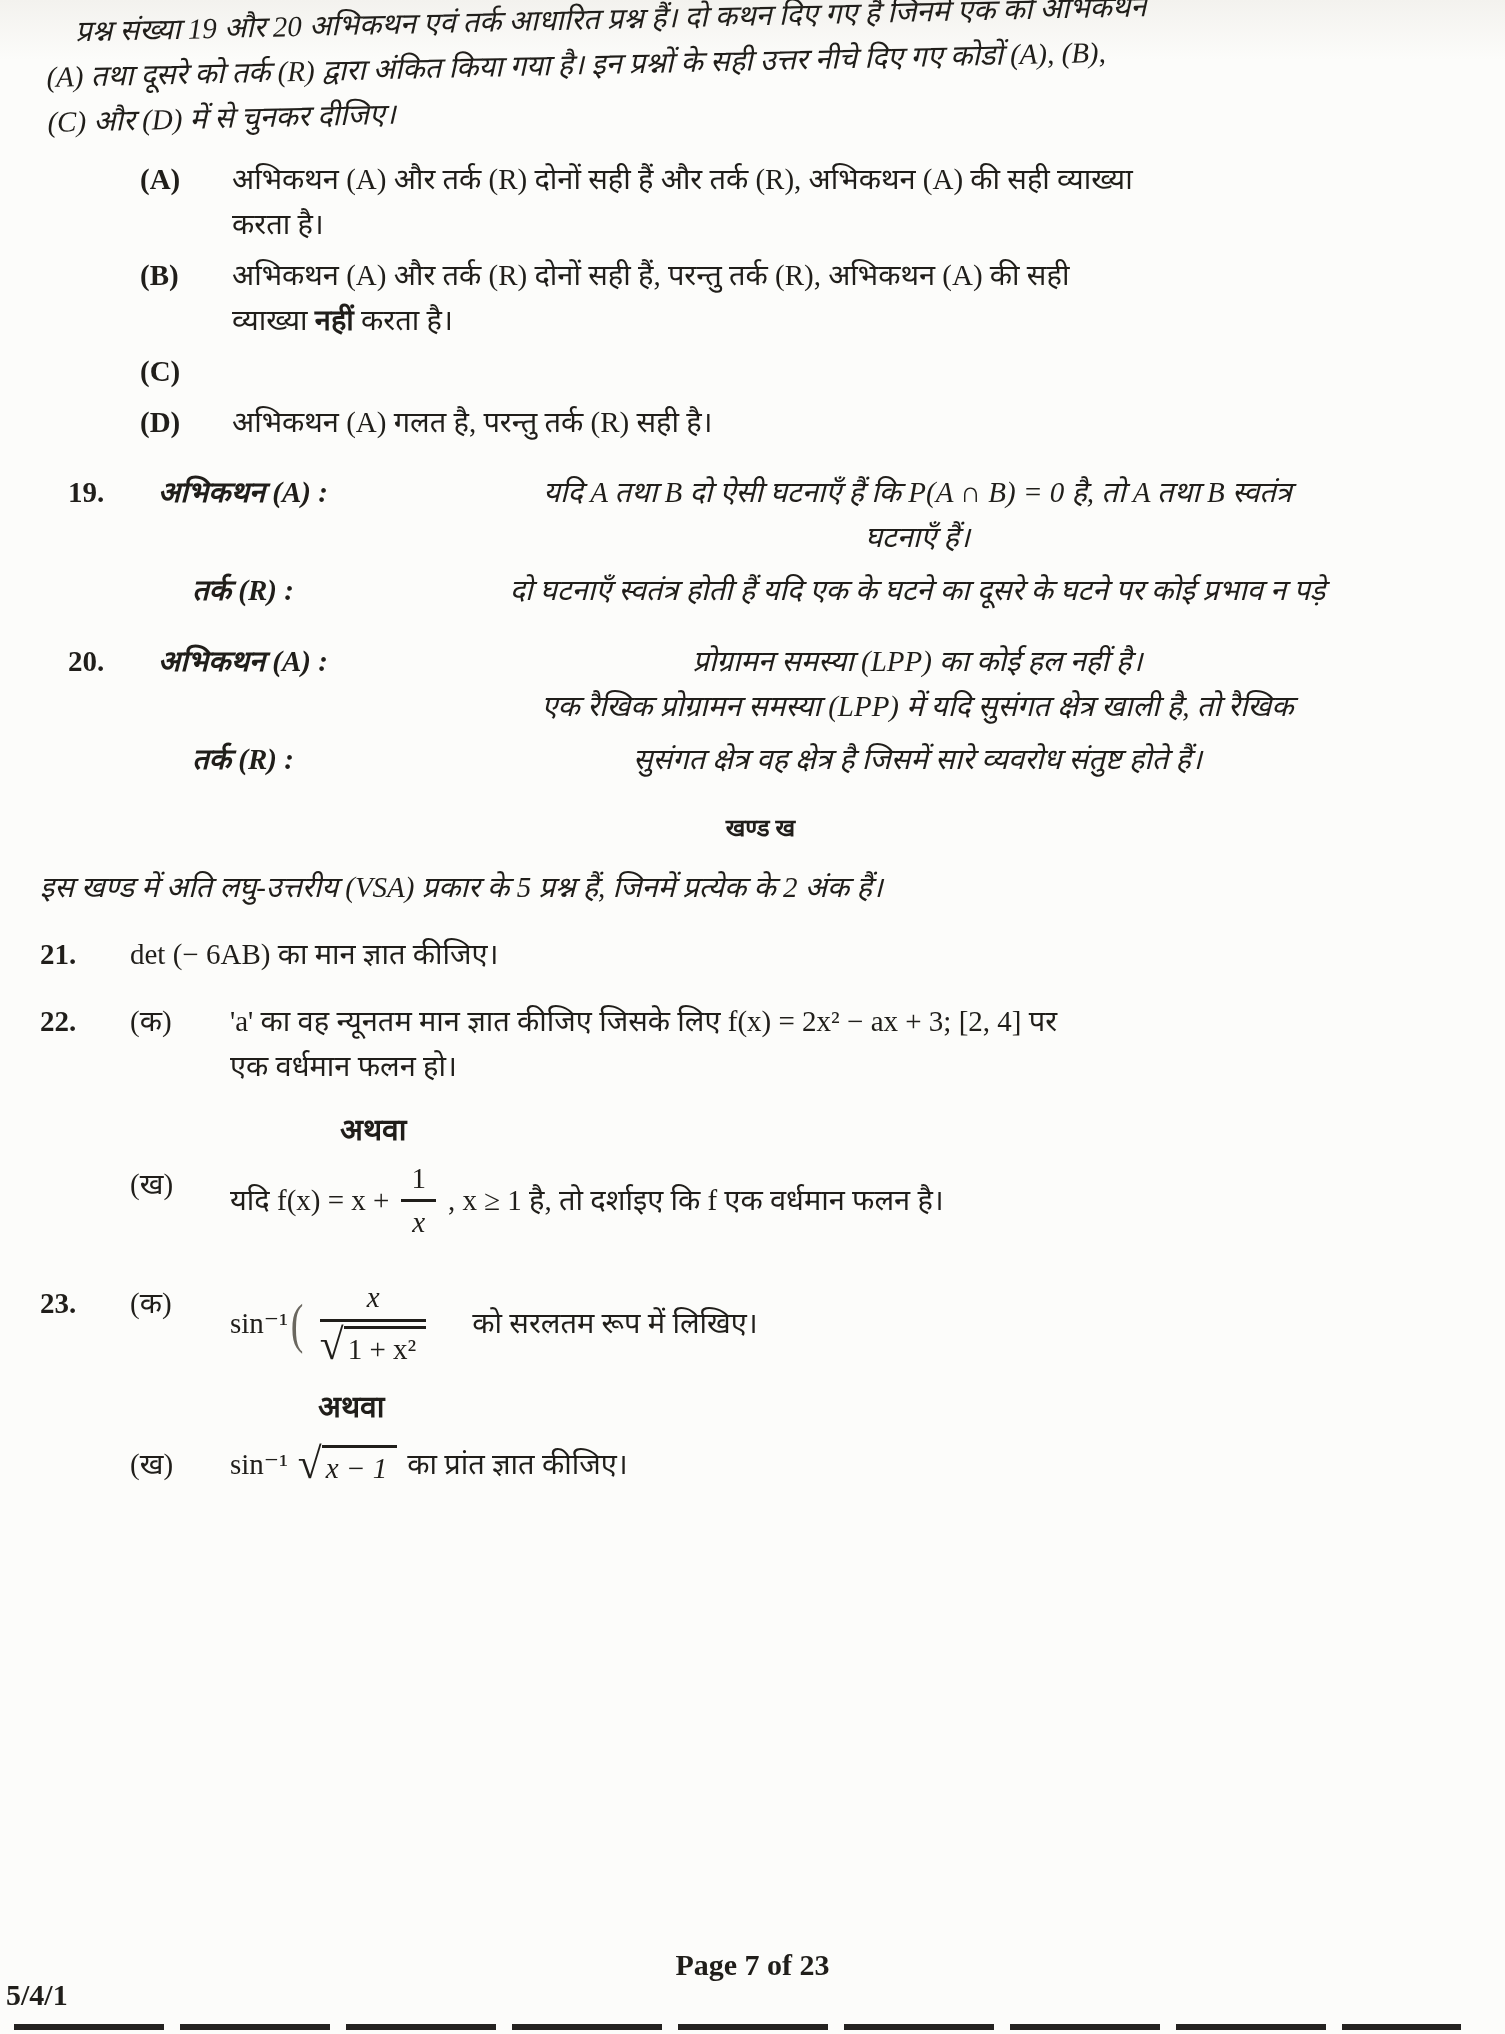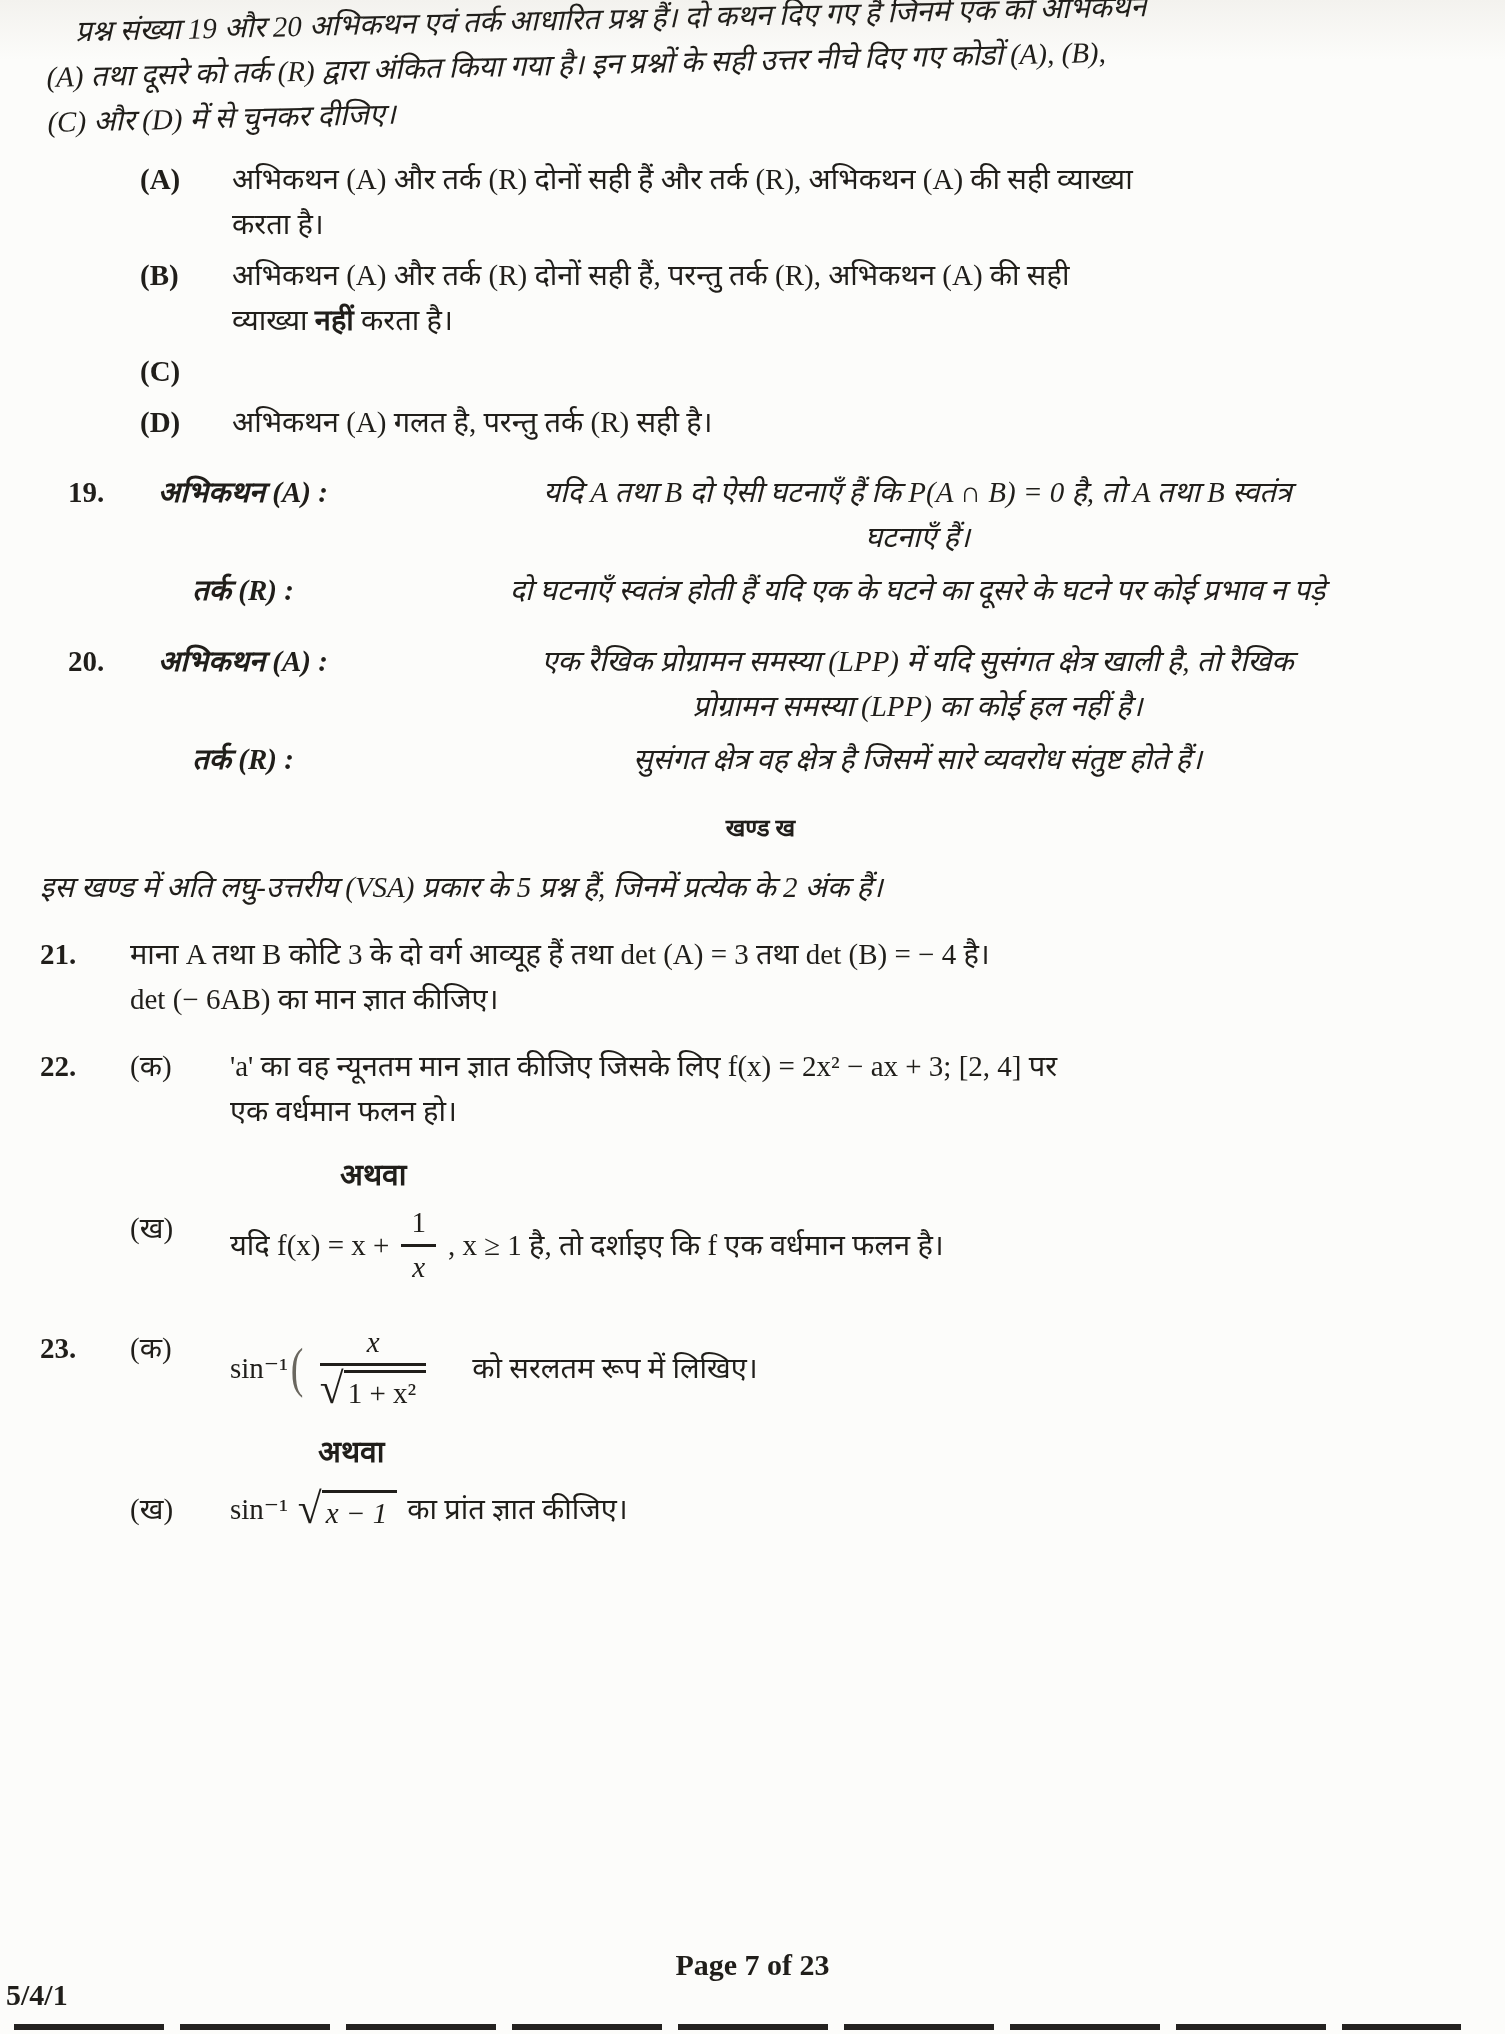--- a/index.html
+++ b/index.html
@@ -122,40 +122,39 @@
           <div>दो घटनाएँ स्वतंत्र होती हैं यदि एक के घटने का दूसरे के घटने पर कोई प्रभाव न पड़े</div>
         </div>
       </div>
     </div>
 
     <div class="question">
       <div class="q-row">
         <div class="q-num">20.</div>
         <div class="q-label">अभिकथन (A) :</div>
         <div class="q-text">
+          <div>प्रोग्रामन समस्या (LPP) का कोई हल नहीं है।</div>
           <div>एक रैखिक प्रोग्रामन समस्या (LPP) में यदि सुसंगत क्षेत्र खाली है, तो रैखिक</div>
-          <div>प्रोग्रामन समस्या (LPP) का कोई हल नहीं है।</div>
         </div>
       </div>
       <div class="q-row">
         <div class="q-num"></div>
         <div class="q-label">तर्क  (R) :</div>
         <div class="q-text">
           <div>सुसंगत क्षेत्र वह क्षेत्र है जिसमें सारे व्यवरोध संतुष्ट होते हैं।</div>
         </div>
       </div>
     </div>
 
     <div class="section-title">खण्ड ख</div>
     <div class="section-desc">इस खण्ड में अति लघु-उत्तरीय (VSA) प्रकार के 5 प्रश्न हैं, जिनमें प्रत्येक के 2 अंक हैं।</div>
 
     <div class="q2-row">
       <div class="q2-num">21.</div>
       <div class="q2-text">
-        <div>माना A तथा B कोटि 3 के दो वर्ग आव्यूह हैं तथा  det (A) = 3  तथा  det (B) = − 4  है।</div>
         <div>det (− 6AB)  का मान ज्ञात कीजिए।</div>
       </div>
     </div>
 
     <div class="q2-row">
       <div class="q2-num">22.</div>
       <div class="q2-sub">(क)</div>
       <div class="q2-text">
         <div>'a' का वह न्यूनतम मान ज्ञात कीजिए जिसके लिए  f(x) = 2x² − ax + 3;   [2, 4] पर</div>
         <div>एक वर्धमान फलन हो।</div>

